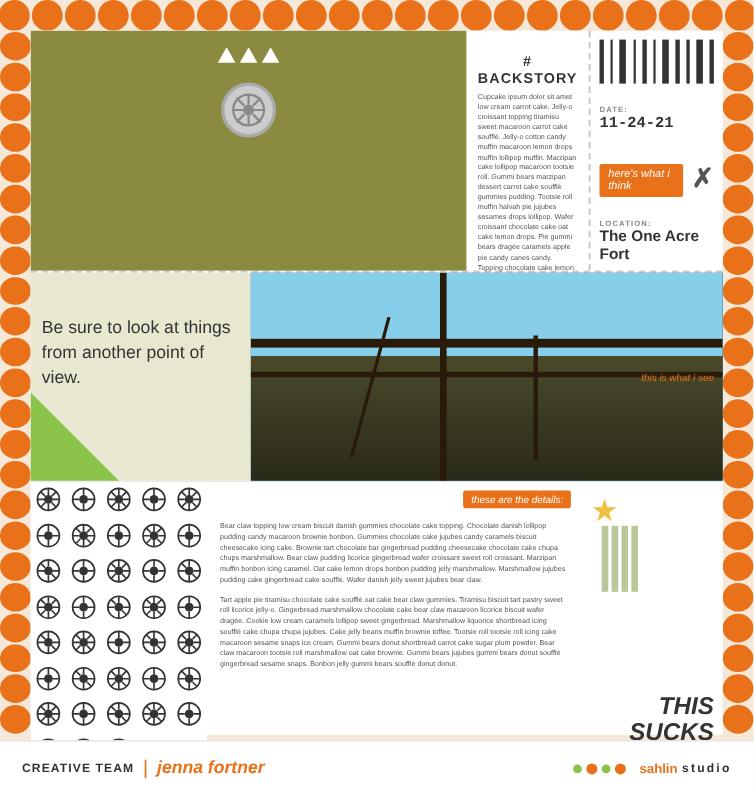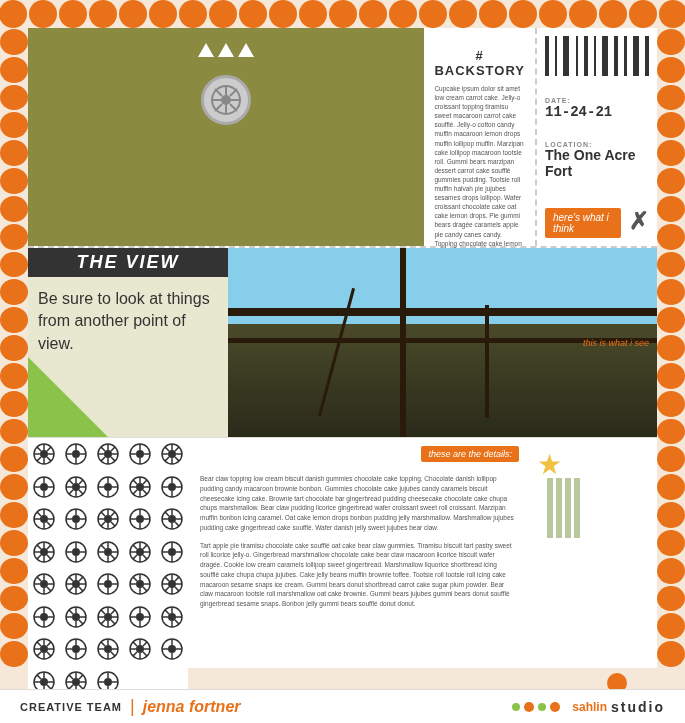--- a/index.html
+++ b/index.html
@@ -298,21 +298,21 @@
       border-radius: 50%;
       background: #e8711a;
     }
 
     
     .footer {
       position: absolute;
       bottom: 0;
       left: 0;
       right: 0;
-      height: 34px;
+      height: 50px;
       background: white;
       display: flex;
       align-items: center;
       padding: 0 20px;
       border-top: 1px solid #ddd;
     }
 
     .footer-creative {
       font-size: 11px;
       color: #333;
@@ -341,21 +341,21 @@
       gap: 4px;
     }
 
     .logo-text {
       font-size: 12px;
       color: #e8711a;
       font-weight: bold;
     }
 
     .logo-studio {
-      font-size: 14px;
+      font-size: 11px;
       color: #333;
       font-weight: bold;
       letter-spacing: 2px;
     }
 
     
     .deco-border-top {
       position: absolute;
       top: 0;
       left: 0;
@@ -619,36 +619,35 @@
         <div class="barcode-line thick"></div>
         <div class="barcode-line gap"></div>
         <div class="barcode-line"></div>
       </div>
 
       <div>
         <div class="date-label">DATE:</div>
         <div class="date-value">11-24-21</div>
       </div>
 
+      <div style="display:flex; align-items:center; gap:4px; margin-top:4px;">
+        <span class="heres-what-label">here's what i think</span>
+        <span class="x-mark">✗</span>
+      </div>
+
       <div>
         <div class="location-label">LOCATION:</div>
         <div class="location-value">The One Acre Fort</div>
       </div>
-
-      <div style="display:flex; align-items:center; gap:4px; margin-top:4px;">
-        <span class="heres-what-label">here's what i think</span>
-        <span class="x-mark">✗</span>
-      </div>
     </div>
   </div>
 
   <div class="middle-section" style="border-bottom: 1px solid #ddd;">
 
     <div class="view-left">
-      <div class="view-label">THE VIEW</div>
       <div class="view-caption">Be sure to look at things from another point of view.</div>
       <div class="green-triangle-left"></div>
     </div>
 
     <div class="view-photo">
       <div class="photo-structure"></div>
 
       <div class="beam beam-h1"></div>
       <div class="beam beam-h2"></div>
       <div class="beam beam-v1"></div>
@@ -1133,20 +1132,21 @@
     </div>
 
     <div class="right-panel">
       <div class="star-icon">★</div>
       <div class="hash-marks">
         <div class="hash-mark"></div>
         <div class="hash-mark"></div>
         <div class="hash-mark"></div>
         <div class="hash-mark"></div>
       </div>
+      <div class="this-sucks-label">THIS SUCKS</div>
       <div class="orange-circle"></div>
     </div>
   </div>
 </div>
 
 <div class="footer">
   <span class="footer-creative">CREATIVE TEAM</span>
   <span class="footer-divider">|</span>
   <span class="footer-name">jenna fortner</span>
   <div class="footer-logo">

